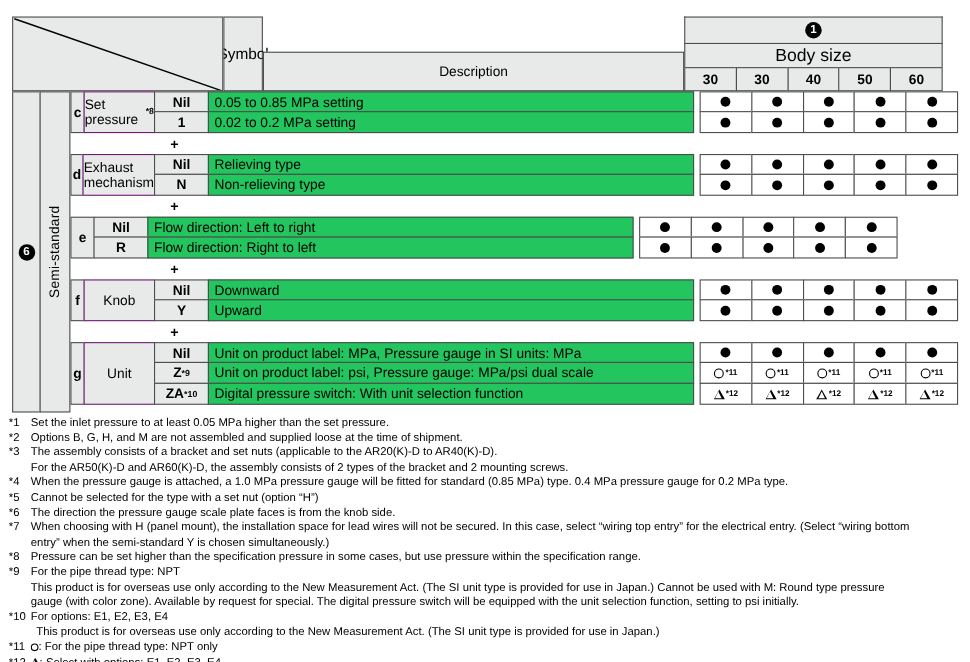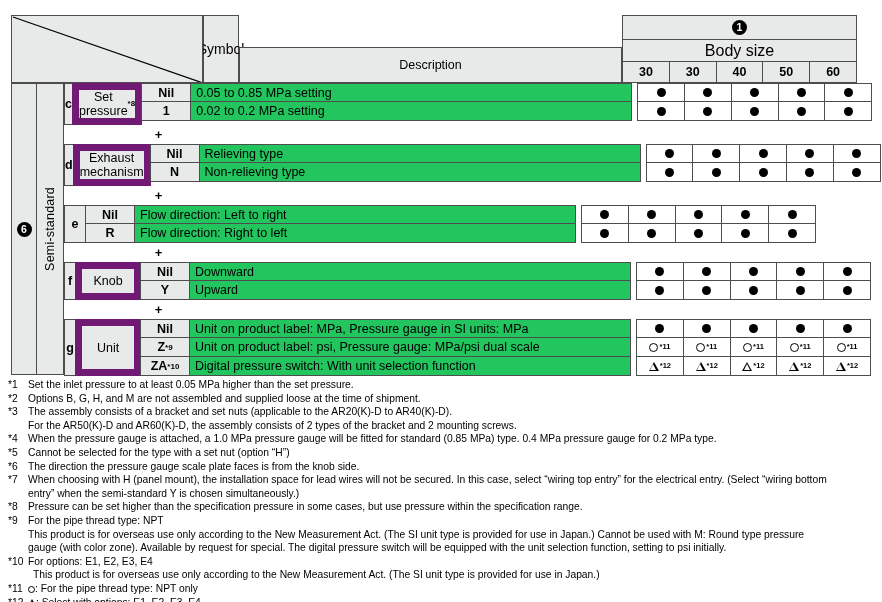--- a/index.html
+++ b/index.html
@@ -50,23 +50,23 @@
     display:flex;align-items:center;justify-content:center;}
   .vert{writing-mode:vertical-rl;transform:rotate(180deg);
     font-size:12.5px;letter-spacing:.2px;white-space:nowrap;}
 
   .groups{position:absolute;left:53px;top:0;width:807px;}
 
   .grp{display:flex;}
   .grp-letter{width:22px;box-sizing:border-box;border:1px solid #4d4d4d;
      background:#e8eae9;display:flex;align-items:center;justify-content:center;
      font-size:12.5px;font-weight:bold;margin-right:-1px;}
-  .grp-cat{width:117px;box-sizing:border-box;border:7px solid #701a75;
+  .grp-cat{width:117px;box-sizing:border-box;border:1px solid #701a75;
      background:#e8eae9;display:flex;align-items:center;justify-content:center;
-     text-align:center;font-size:12.5px;line-height:14px;margin-right:-1px;}
+     font-size:12.5px;line-height:14px;margin-right:-1px;}
   .grp-rows{flex:1;}
 
   .r{display:flex;height:19px;}
   .r .sym{width:50px;box-sizing:border-box;border:1px solid #4d4d4d;
      background:#e8eae9;display:flex;align-items:center;justify-content:center;
      font-size:12.5px;font-weight:bold;margin-top:-1px;}
   .r:first-child .sym{margin-top:0;}
   .r .desc{width:442px;box-sizing:border-box;border:1px solid #4d4d4d;
      background:#22c55e;display:flex;align-items:center;
      padding-left:5px;font-size:12.5px;margin-left:-1px;margin-top:-1px;}

